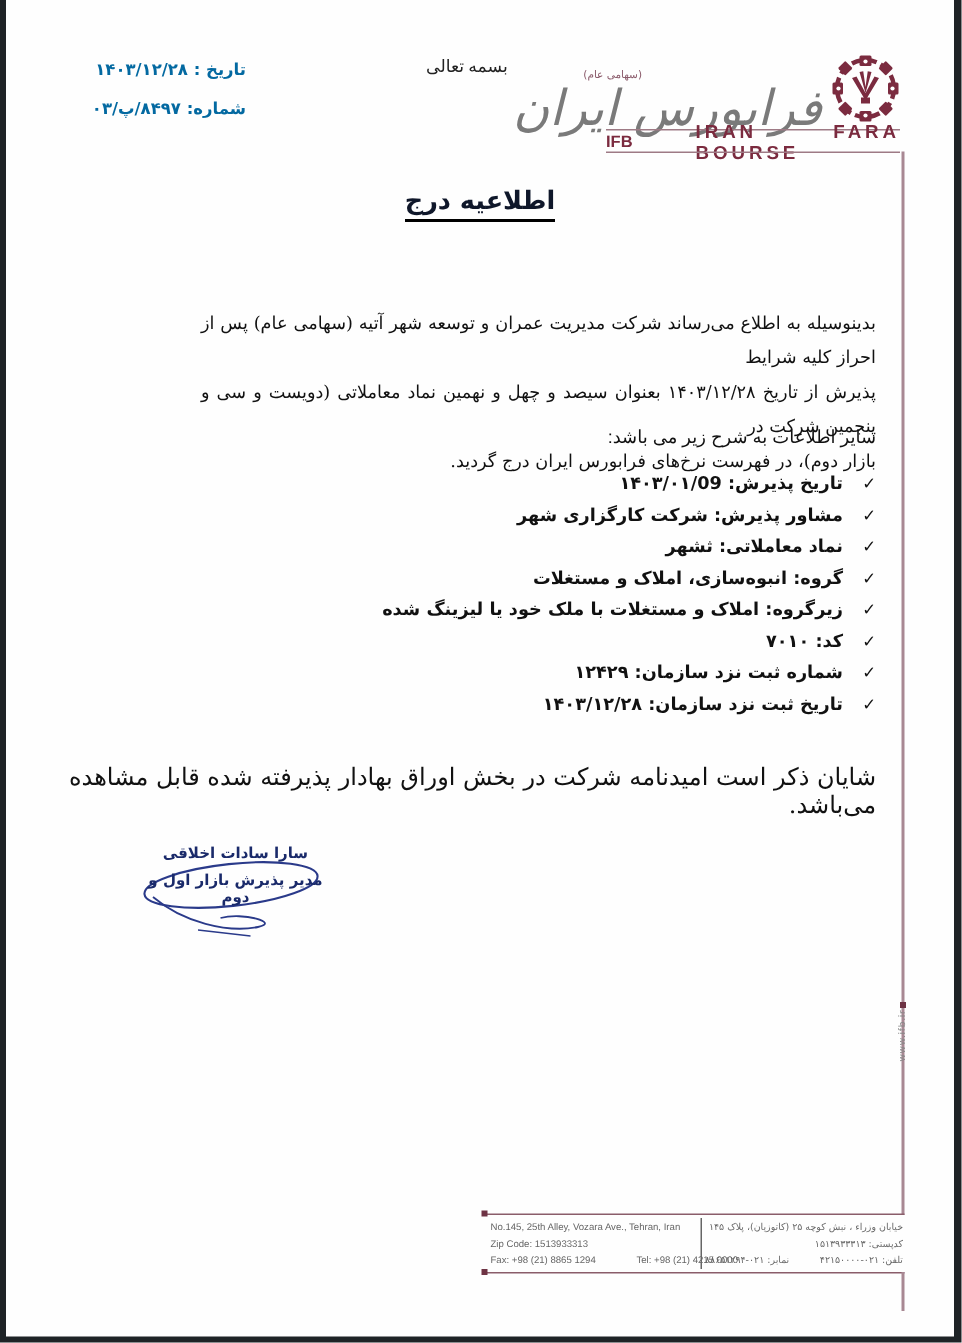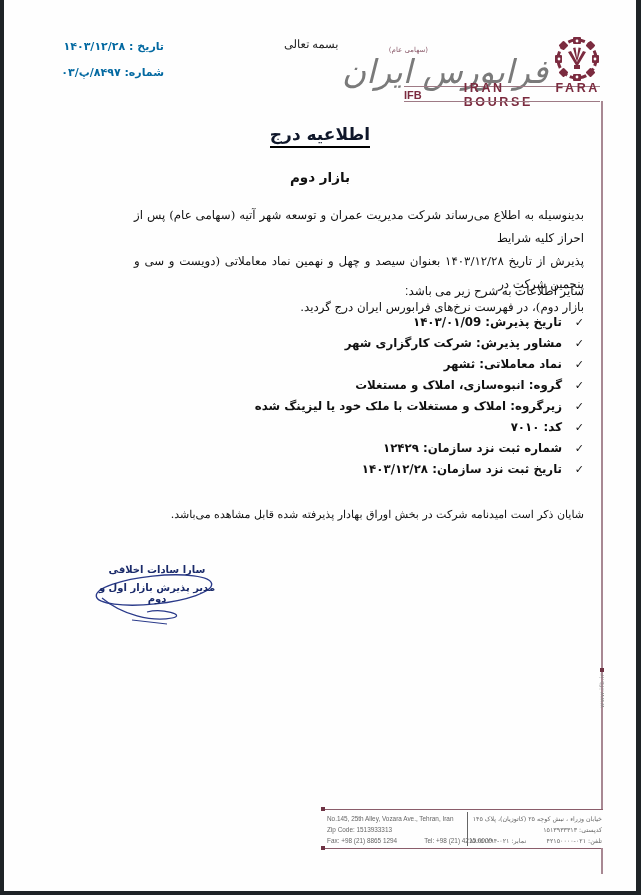--- a/index.html
+++ b/index.html
@@ -61,21 +61,21 @@
 
   .intro { position: absolute; right: 52px; top: 284px; font-size: 12px; color: #111; direction: rtl; font-family: Liberation Sans, sans-serif; }
 
   .checklist { position: absolute; right: 52px; top: 312px; list-style: none; padding: 0; margin: 0; direction: rtl; }
   .checklist li {
     height: 21px; line-height: 21px; font-size: 11.8px; font-weight: bold; color: #111;
     white-space: nowrap; display: flex; flex-direction: row; align-items: center;
   }
   .checklist .check { font-size: 11px; font-weight: normal; width: 22px; text-align: right; color: #111; }
 
-  .note { position: absolute; right: 52px; top: 508px; font-size: 11px; color: #111; direction: rtl; font-family: "DejaVu Serif", serif; }
+  .note { position: absolute; right: 52px; top: 508px; font-size: 16px; color: #111; direction: rtl; font-family: "DejaVu Serif", serif; }
 
   .signature { position: absolute; left: 88px; top: 560px; width: 130px; height: 70px; }
   .sig-line1 { position: absolute; right: 0; left: 0; top: 4px; text-align: center; font-size: 10px; font-weight: bold; color: #1a2a6a; direction: rtl; }
   .sig-line2 { position: absolute; right: 0; left: 0; top: 22px; text-align: center; font-size: 10px; font-weight: bold; color: #1a2a6a; direction: rtl; }
 
   .site { position: absolute; left: 594px; top: 673px; font-size: 6px; color: #888; writing-mode: vertical-rl; transform: rotate(180deg); letter-spacing: 0.5px; }
 
   .footer-en { position: absolute; left: 323px; top: 813px; width: 165px; font-family: "Liberation Sans", sans-serif; font-size: 6.4px; color: #666; line-height: 11px; }
   .footer-en .row { display: flex; justify-content: space-between; white-space: nowrap; }
   .footer-divider { position: absolute; left: 463px; top: 812px; width: 1px; height: 34px; background: #666; }
@@ -132,21 +132,20 @@
   <div class="meta" style="top:40px;">
     <span>تاریخ :</span>
     <span>۱۴۰۳/۱۲/۲۸</span>
   </div>
   <div class="meta" style="top:66px;">
     <span>شماره:</span>
     <span>۸۴۹۷/پ/۰۳</span>
   </div>
 
   <div class="title"><span>اطلاعیه درج</span></div>
-  <div class="subtitle">بازار دوم</div>
 
   <div class="para">
     <div>بدینوسیله به اطلاع می‌رساند شرکت مدیریت عمران و توسعه شهر آتیه (سهامی عام) پس از احراز کلیه شرایط</div>
     <div>پذیرش از تاریخ ۱۴۰۳/۱۲/۲۸ بعنوان سیصد و چهل و نهمین نماد معاملاتی (دویست و سی و پنجمین شرکت در</div>
     <div>بازار دوم)، در فهرست نرخ‌های فرابورس ایران درج گردید.</div>
   </div>
 
   <div class="intro">سایر اطلاعات به شرح زیر می باشد:</div>
 
   <ul class="checklist">

